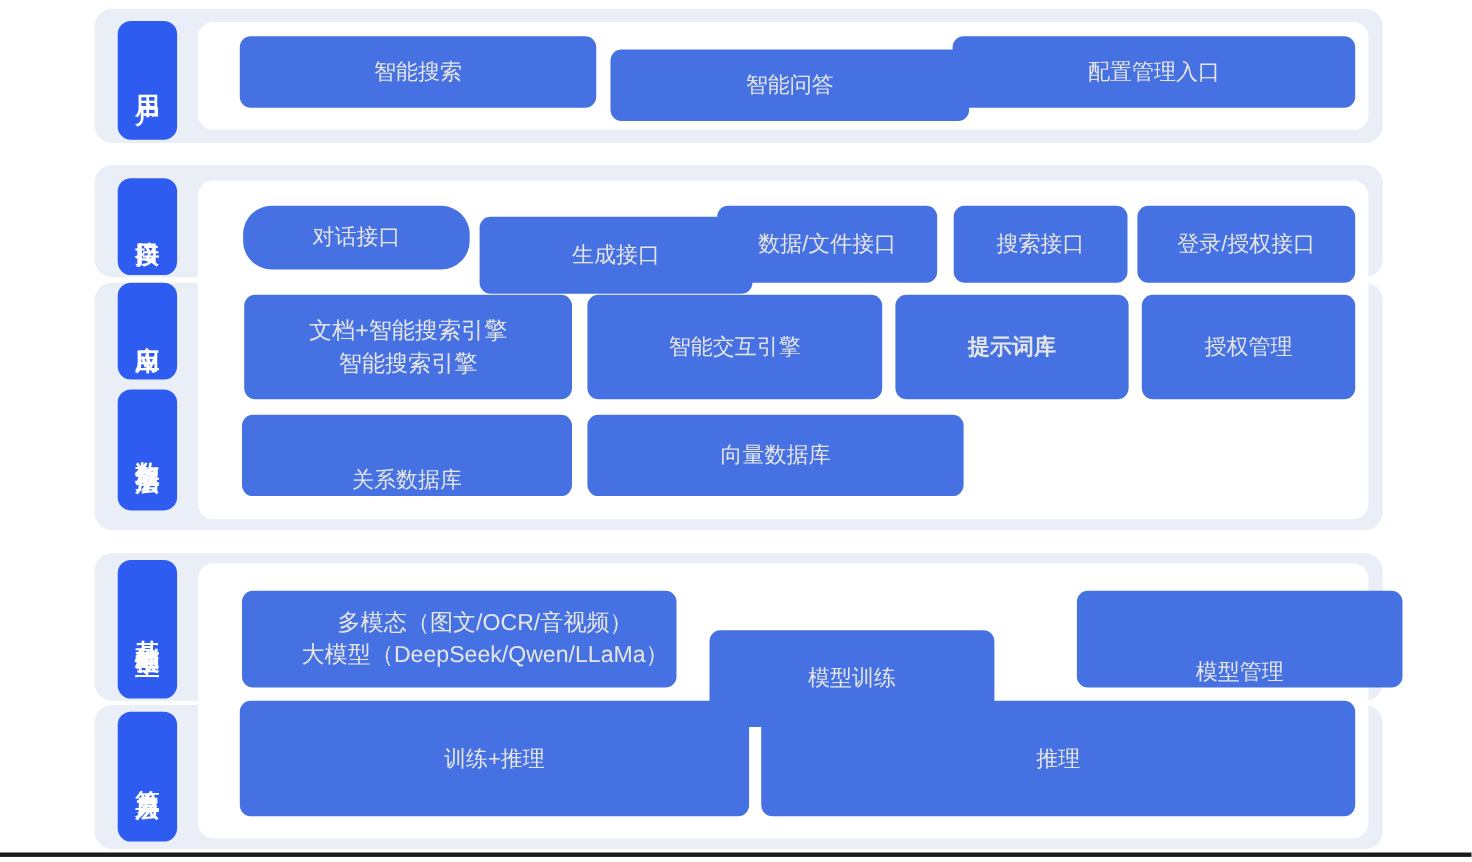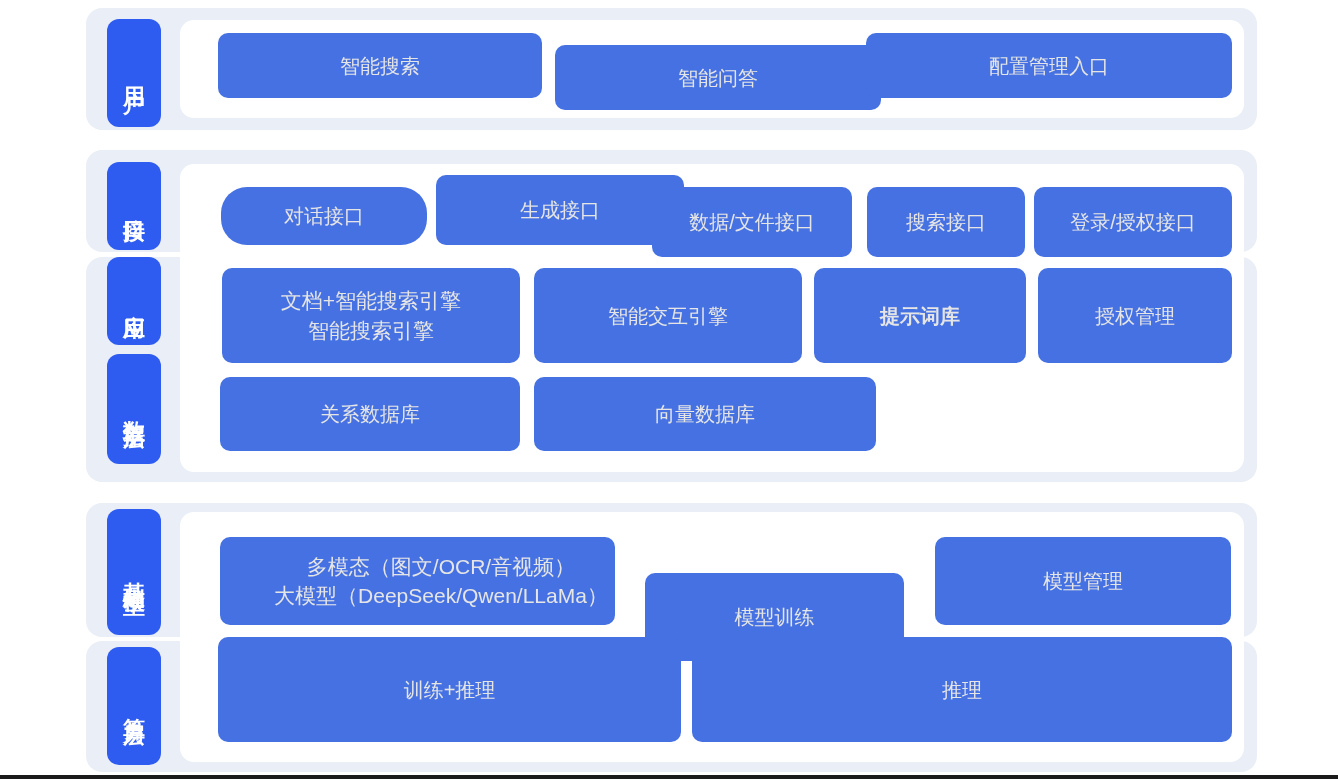--- a/index.html
+++ b/index.html
@@ -91,21 +91,21 @@
   <div class="node" style="left:555px; top:33px; width:326px; height:65px;margin-top:12px;">
       <span>智能问答</span>
     </div>
   <div class="node" style="left:866px; top:33px; width:366px; height:65px;">
       <span>配置管理入口</span>
     </div>
 
   <div class="node" style="left:221px;  top:187px; width:206px; height:58px;border-radius:26px;">
       <span>对话接口</span>
     </div>
-  <div class="node" style="left:436px;  top:175px; width:248px; height:70px;">
+  <div class="node" style="left:436px;  top:197px; width:248px; height:70px;">
       <span>生成接口</span>
     </div>
   <div class="node" style="left:652px;  top:187px; width:200px; height:70px;">
       <span>数据/文件接口</span>
     </div>
   <div class="node" style="left:867px;  top:187px; width:158px; height:70px;">
       <span>搜索接口</span>
     </div>
   <div class="node" style="left:1034px; top:187px; width:198px; height:70px;">
       <span>登录/授权接口</span>
@@ -118,35 +118,35 @@
   <div class="node" style="left:534px;  top:268px; width:268px; height:95px;">
       <span>智能交互引擎</span>
     </div>
   <div class="node" style="left:814px;  top:268px; width:212px; height:95px;font-weight:bold;">
       <span>提示词库</span>
     </div>
   <div class="node" style="left:1038px; top:268px; width:194px; height:95px;">
       <span>授权管理</span>
     </div>
 
-  <div class="node" style="left:220px; top:377px; width:300px; height:74px;">
+  <div class="node" style="left:220px; top:377px; width:300px; height:74px;justify-content:flex-end;">
       <span>关系数据库</span>
     </div>
   <div class="node" style="left:534px; top:377px; width:342px; height:74px;">
       <span>向量数据库</span>
     </div>
 
   <div class="node big" style="left:220px; top:537px; width:395px; height:88px;padding-left:47px;">
     <span>多模态（图文/OCR/音视频）</span>
     <span>大模型（DeepSeek/Qwen/LLaMa）</span>
   </div>
   <div class="node" style="left:645px; top:537px; width:259px; height:88px;margin-top:36px;">
       <span>模型训练</span>
     </div>
-  <div class="node" style="left:935px; top:537px; width:296px; height:88px;">
+  <div class="node" style="left:979px; top:537px; width:296px; height:88px;justify-content:flex-end;">
       <span>模型管理</span>
     </div>
 
   <div class="node" style="left:218px; top:637px; width:463px; height:105px;">
       <span>训练+推理</span>
     </div>
   <div class="node" style="left:692px; top:637px; width:540px; height:105px;">
       <span>推理</span>
     </div>
 

